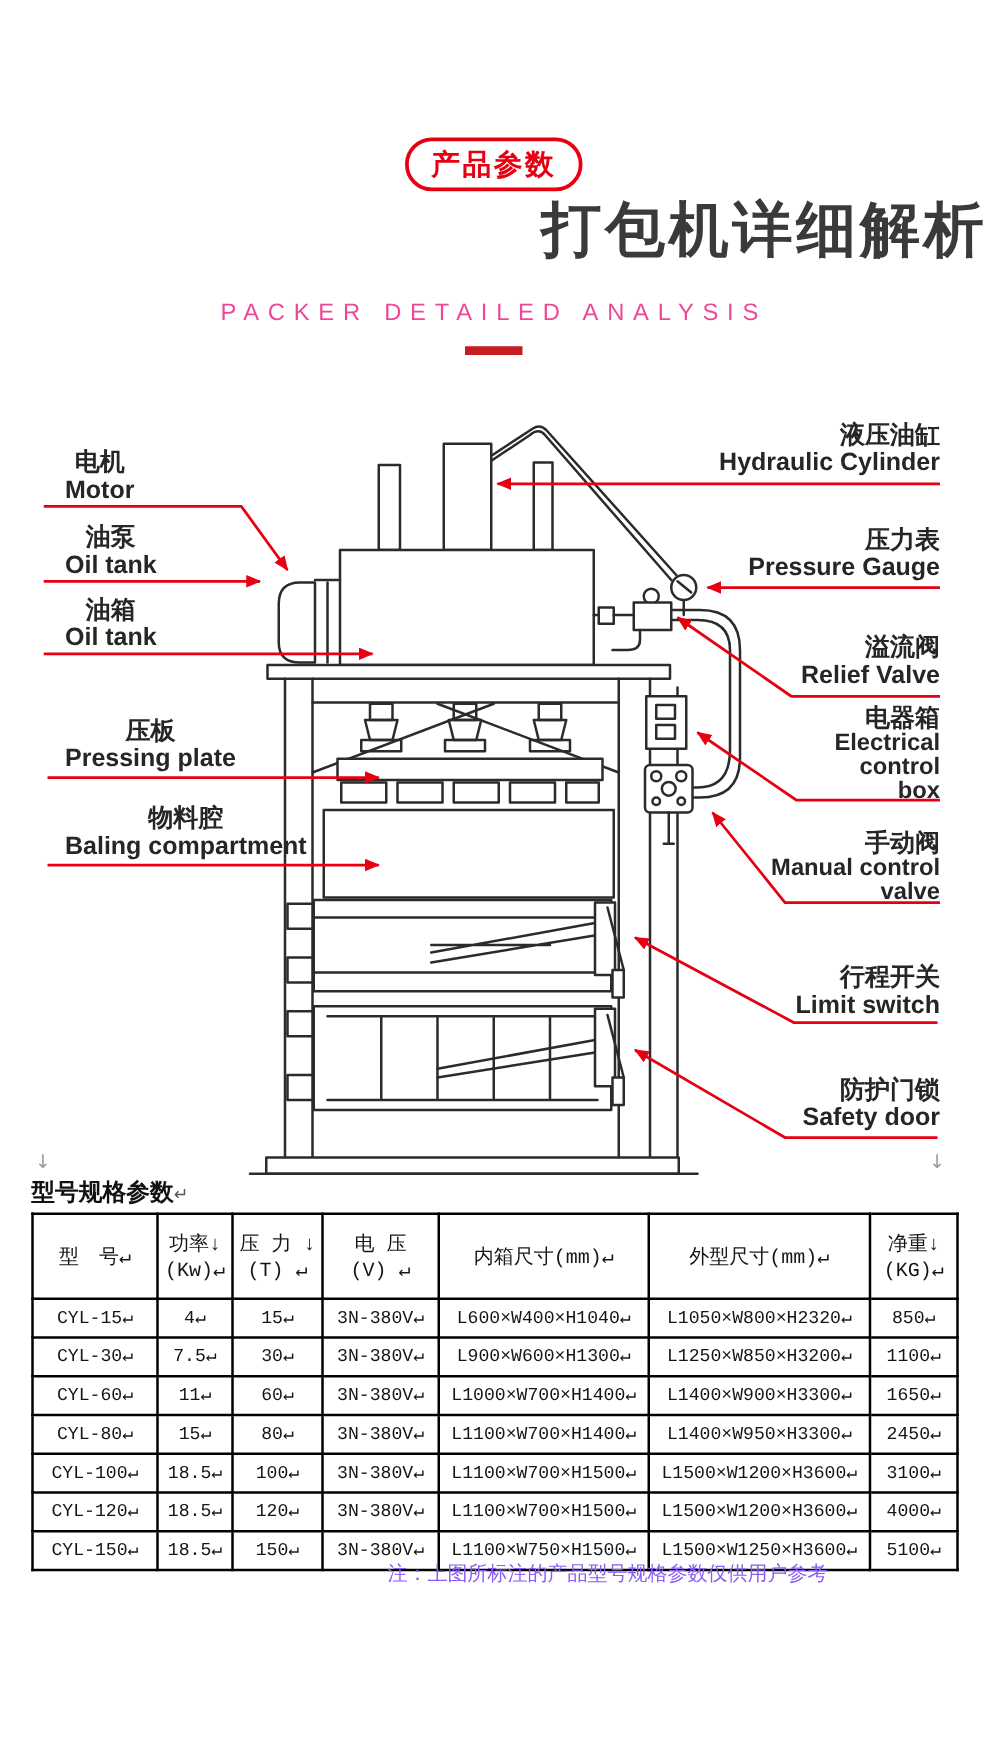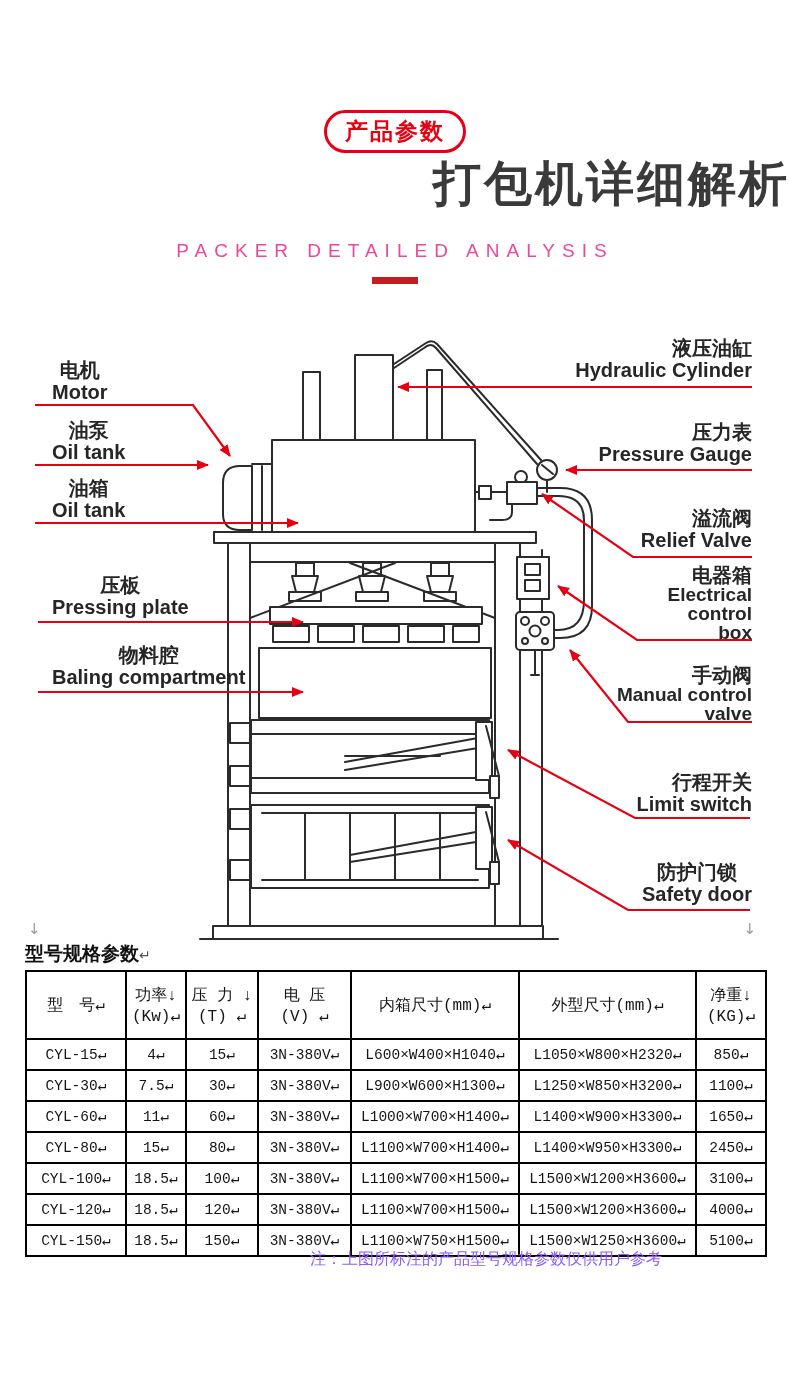--- a/index.html
+++ b/index.html
@@ -206,21 +206,21 @@
         </div>
         <div class="lbl lbl-right small" style="top: 335px;">
           <div class="cn">手动阀</div>
           <div class="en">Manual control
 valve</div>
         </div>
         <div class="lbl lbl-right" style="top: 442px; margin-left: 44px;">
           <div class="cn">行程开关</div>
           <div class="en">Limit switch</div>
         </div>
-        <div class="lbl lbl-right" style="top: 532px; text-align: center;">
+        <div class="lbl lbl-right" style="top: 532px;">
           <div class="cn">防护门锁</div>
           <div class="en">Safety door</div>
         </div>
       </div>
     <span class="pmark" style="right:34px;top:590px;">↓</span>
   </div>
 
   <span class="pmark" style="left:28px;top:920px;">↓</span>
 
   <div class="tbl-title">

